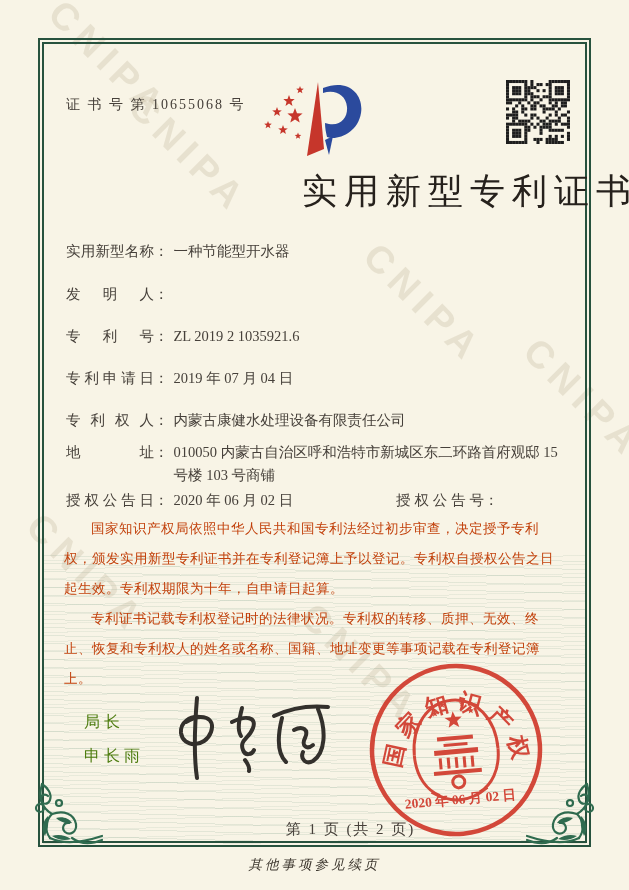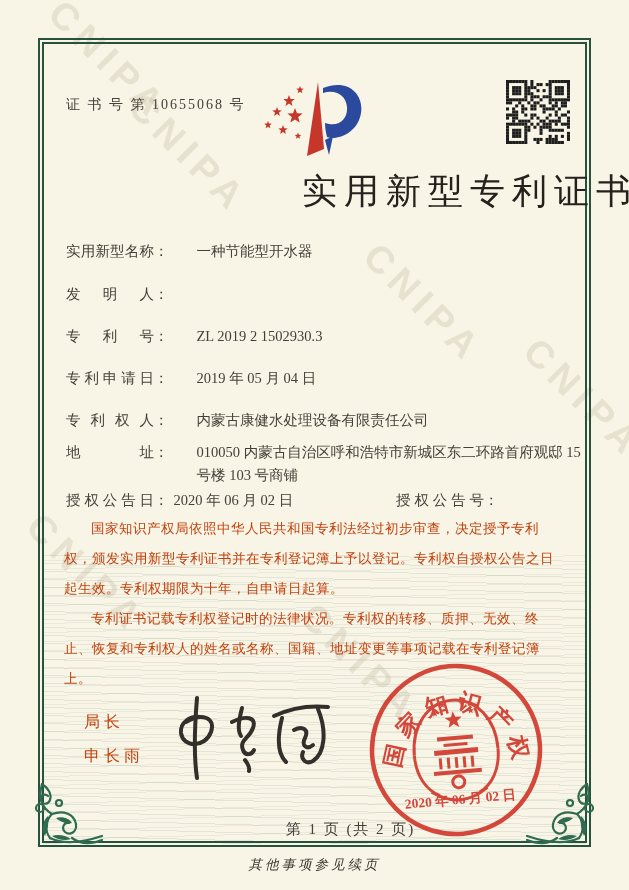--- a/index.html
+++ b/index.html
@@ -20,26 +20,26 @@
       transform:rotate(45deg);transform-origin:left top;white-space:nowrap;}
   .content{position:absolute;inset:0;z-index:1;}
   .certno{position:absolute;left:66px;top:72px;font-size:14px;letter-spacing:2px;color:#46403a;margin-top:24px;}
   .logo{position:absolute;left:250px;top:76px;}
   .qr{position:absolute;left:506px;top:80px;}
   .title{position:absolute;left:0;top:168px;width:100%;text-align:right;
          font-size:35px;font-weight:normal;letter-spacing:7px;color:#26211c;margin-left:9px;}
   .frow{position:absolute;left:66px;display:flex;font-size:14.5px;color:#46403a;line-height:23px;}
   .flabel{display:inline-flex;justify-content:space-between;width:88px;flex:none;}
   .fcolon{flex:none;margin-right:5px;}
-  .fval{width:402px;margin-left:23px;}
+  .fval{width:402px;}
   .grant2{position:absolute;left:330px;top:0;display:flex;font-size:14.5px;}
   .paras{position:absolute;left:64px;top:514px;width:492px;font-size:13.5px;
          line-height:30px;letter-spacing:.5px;color:#c2410c;}
   .paras p{margin:0;text-indent:2em;}
-  .signer{position:absolute;left:84px;top:712px;font-size:16px;letter-spacing:4px;color:#c2410c;}
+  .signer{position:absolute;left:84px;top:712px;font-size:16px;letter-spacing:4px;color:#4d7c0f;}
   .signer div{margin-bottom:13px;}
   .signature{position:absolute;left:158px;top:688px;}
   .seal{position:absolute;left:366px;top:660px;width:180px;height:180px;z-index:2;
         transform:rotate(-5deg);mix-blend-mode:multiply;opacity:.93;}
   .pageno{position:absolute;left:0;top:820px;width:100%;text-align:center;
           font-size:15px;letter-spacing:2px;color:#46403a;padding-left:36px;}
   .note{position:absolute;left:0;top:856px;width:100%;text-align:center;
         font-size:13.5px;letter-spacing:3px;color:#3e3830;font-style:italic;}
   .corner{position:absolute;z-index:3;}
   .corner.bl{left:12px;top:774px;}
@@ -341,32 +341,32 @@
         </span>
         <span class="fcolon">：</span>
     </div>
     <div class="frow" style="top:325px">
       <span class="flabel">
           <span>专</span>
           <span>利</span>
           <span>号</span>
         </span>
         <span class="fcolon">：</span>
-        <span class="fval">ZL 2019 2 1502930.3</span>
+        <span class="fval">ZL 2019 2 1035921.6</span>
     </div>
     <div class="frow" style="top:367px">
       <span class="flabel">
           <span>专</span>
           <span>利</span>
           <span>申</span>
           <span>请</span>
           <span>日</span>
         </span>
         <span class="fcolon">：</span>
-        <span class="fval">2019 年 05 月 04 日</span>
+        <span class="fval">2019 年 07 月 04 日</span>
     </div>
     <div class="frow" style="top:409px">
       <span class="flabel">
           <span>专</span>
           <span>利</span>
           <span>权</span>
           <span>人</span>
         </span>
         <span class="fcolon">：</span>
         <span class="fval">内蒙古康健水处理设备有限责任公司</span>

